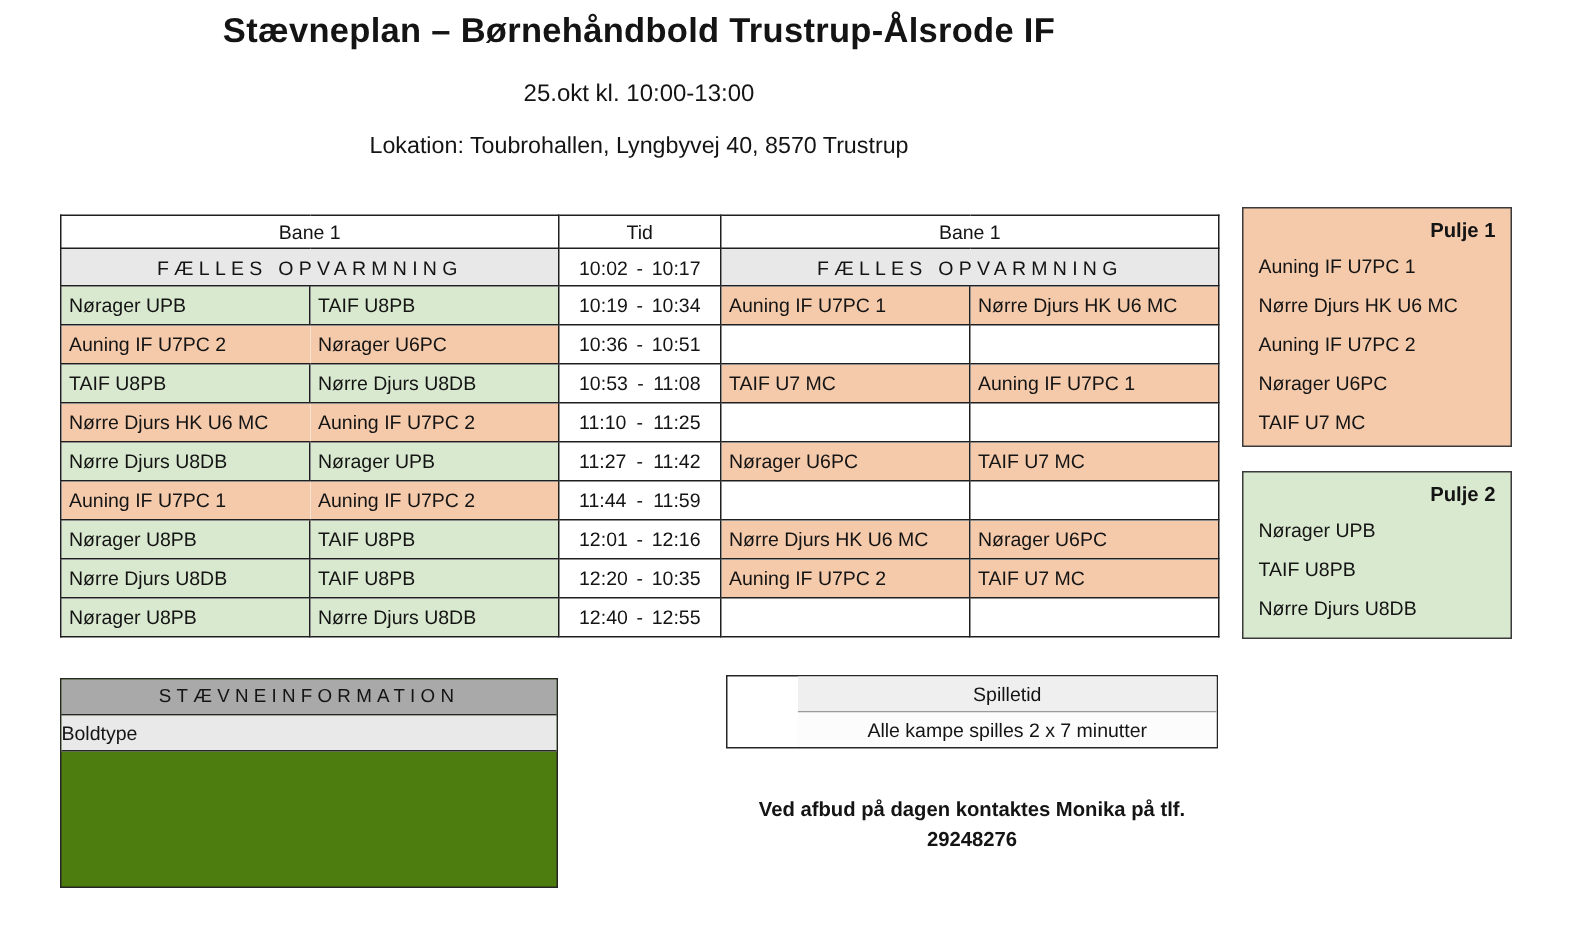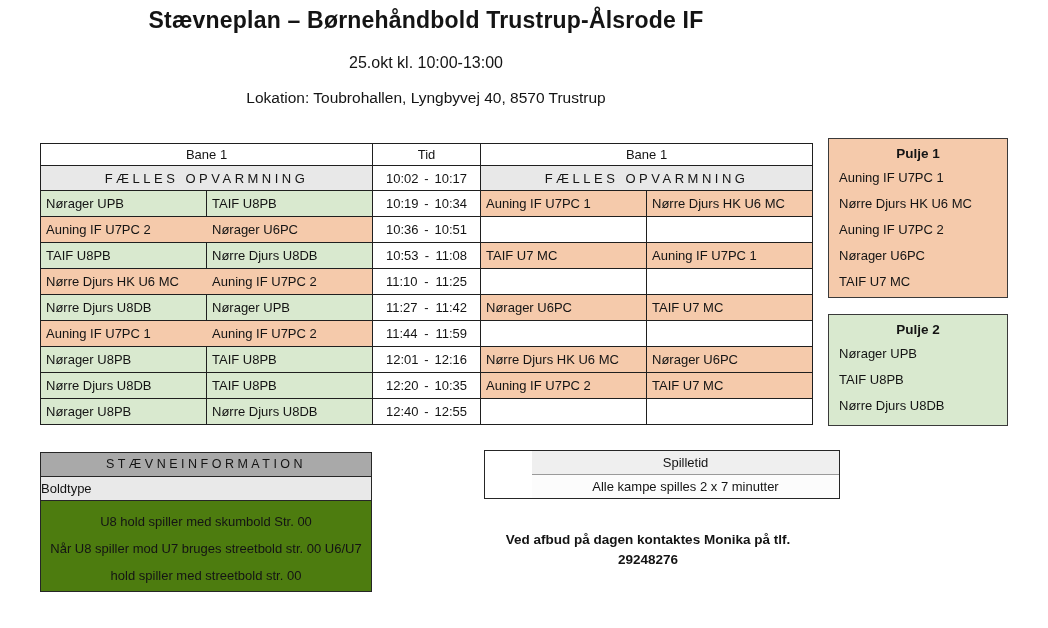--- a/index.html
+++ b/index.html
@@ -41,33 +41,33 @@
   td[data-color="green"]{background:var(--green);}
   td[data-color="orange"]{background:var(--orange);}
   td[data-color="white"]{background:#ffffff;}
   td.time{background:#ffffff;padding:0;}
   td.time .trow{display:flex;justify-content:space-between;padding:0 13px;}
 
   
   .pulje{position:absolute;left:828px;width:180px;border:1.6px solid #3a3a3a;padding:7px 10px 6px;}
   .pulje-1{top:138px;height:160px;background:var(--orange);}
   .pulje-2{top:314px;height:112px;background:var(--green);}
-  .pulje .ptitle{text-align:center;font-size:13.5px;font-weight:700;margin:0 0 4px 0;}
+  .pulje .ptitle{text-align:right;font-size:13.5px;font-weight:700;margin:0 0 4px 0;}
   .pulje ul{list-style:none;margin:0;padding:0;}
   .pulje li{font-size:13px;line-height:26px;}
 
   
   .info{position:absolute;left:40px;top:452px;width:332px;height:140px;border:1.6px solid #262626;background:#4d7c0f;}
   .info .ihdr{background:var(--info-hdr-gray);text-align:center;letter-spacing:3.5px;font-size:12.5px;line-height:23px;border-bottom:1.4px solid #262626;}
   .info .isub{background:var(--sub-gray);font-size:13px;line-height:23px;border-bottom:1.4px solid #262626;}
   .info .ibody{padding:7px 1px 0 1px;}
   .info .iline{text-align:center;font-size:13px;line-height:27px;}
 
   
-  .spille{position:absolute;left:484px;top:450px;width:356px;border:1.6px solid #262626;background:#fff;padding-left:47px;}
+  .spille{position:absolute;left:484px;top:450px;width:328px;border:1.6px solid #262626;background:#fff;padding-left:47px;}
   .spille .shdr{background:var(--spille-hdr);text-align:center;font-size:13px;line-height:23px;border-bottom:1px solid #9a9a9a;}
   .spille .sbody{background:#fcfcfc;text-align:center;font-size:13px;line-height:23px;}
 
   
   .contact{position:absolute;left:484px;top:531px;width:328px;text-align:center;font-weight:700;font-size:13.5px;}
   .contact .c1{line-height:18px;}
   .contact .c2{margin-top:2px;line-height:18px;}
 </style>
 </head>
 <body>
@@ -252,25 +252,20 @@
     <ul>
       <li>Nørager UPB</li>
       <li>TAIF U8PB</li>
       <li>Nørre Djurs U8DB</li>
     </ul>
   </div>
 
   <div class="info">
     <div class="ihdr">STÆVNEINFORMATION</div>
     <div class="isub">Boldtype</div>
-    <div class="ibody">
-      <div class="iline">U8 hold spiller med skumbold Str. 00</div>
-      <div class="iline">Når U8 spiller mod U7 bruges streetbold str. 00 U6/U7</div>
-      <div class="iline">hold spiller med streetbold str. 00</div>
-    </div>
   </div>
 
   <div class="spille">
     <div class="shdr">Spilletid</div>
     <div class="sbody">Alle kampe spilles 2 x 7 minutter</div>
   </div>
 
   <div class="contact">
     <div class="c1">Ved afbud på dagen kontaktes Monika på tlf.</div>
     <div class="c2">29248276</div>

